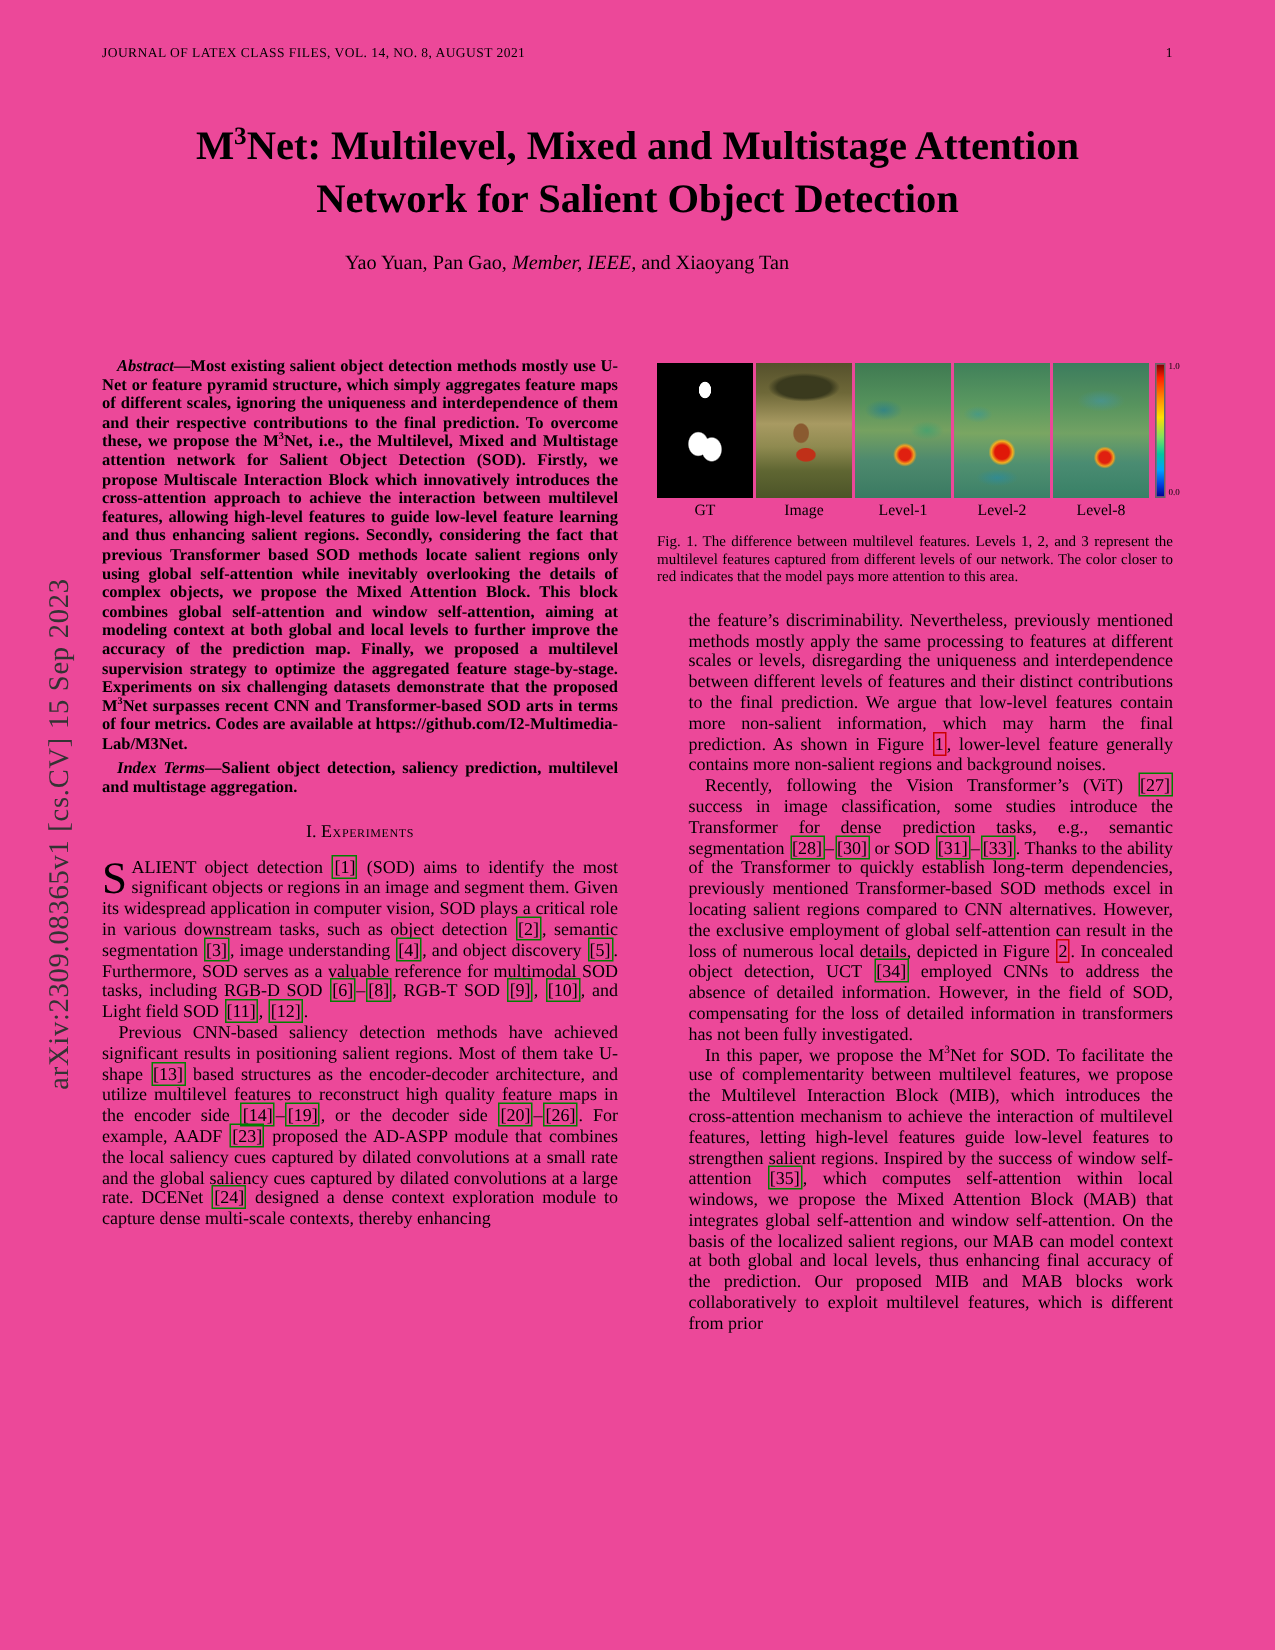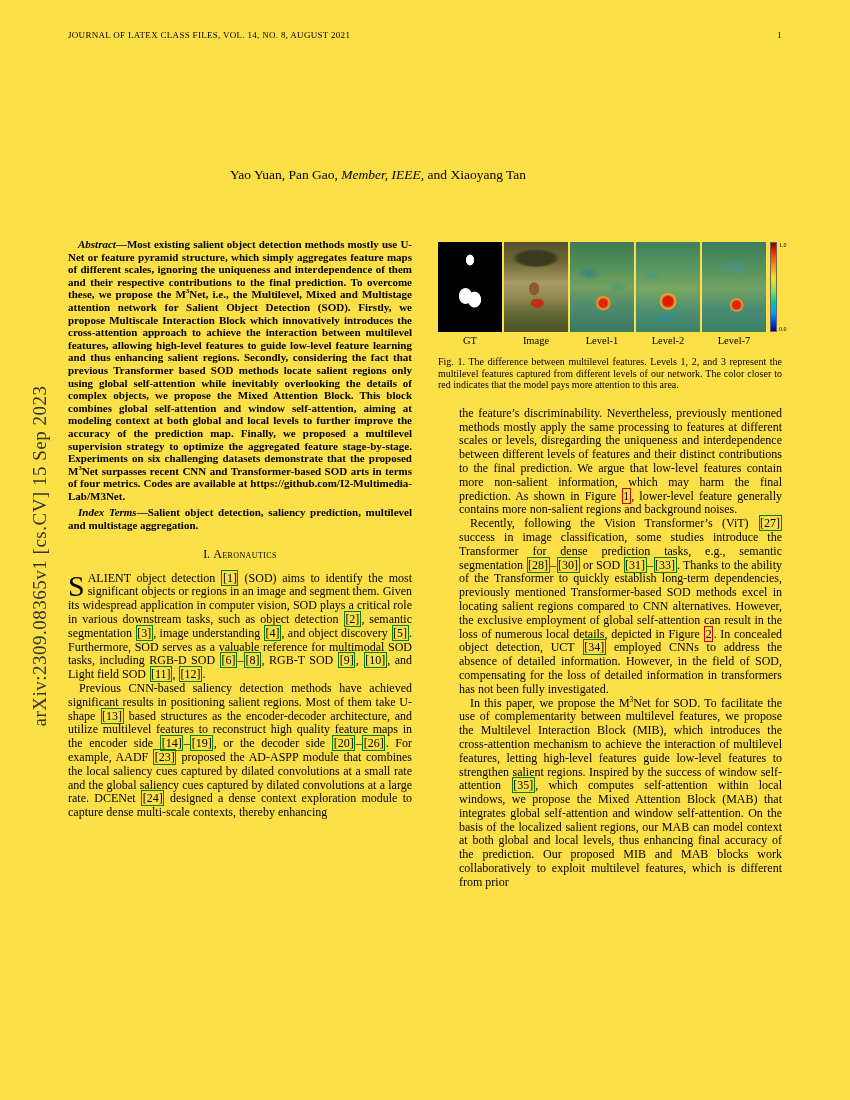--- a/index.html
+++ b/index.html
@@ -2,21 +2,21 @@
 <html style="--cite-color: #008000; --fig-color: #cc0000;"><head>
 <meta charset="utf-8">
 <style>
   :root{
     --cite-color:#008000;
     --fig-color:#cc0000;
   }
   *{box-sizing:border-box;margin:0;padding:0;}
   html,body{background:#fff;}
   body{font-family:"Liberation Serif","DejaVu Serif",serif;color:#000;}
-  .page{position:relative;width:850px;height:1100px;background:#fde047;overflow:hidden;margin:0 auto;text-decoration:underline;}
+  .page{position:relative;width:850px;height:1100px;background:#ec4899;overflow:hidden;margin:0 auto;text-decoration:underline;}
 
   
   .header{position:absolute;top:30px;left:68px;width:714px;display:flex;justify-content:space-between;
           font-size:9px;letter-spacing:.3px;}
   
   .title{position:absolute;top:80px;left:105px;width:640px;text-align:center;
          font-size:27px;line-height:35px;}
   .authors{position:absolute;top:167px;left:0;width:756px;text-align:center;font-size:13.5px;}
 
   
@@ -90,32 +90,33 @@
 
 <div class="page">
 
   <div class="header">
     <span>JOURNAL OF LATEX CLASS FILES, VOL. 14, NO. 8, AUGUST 2021</span>
     <span>1</span>
   </div>
 
   <div class="arxiv-stamp">arXiv:2309.08365v1  [cs.CV]  15 Sep 2023</div>
 
+  <h1 class="title"><span>M</span><span class="seg-sup">3</span><span>Net: Multilevel, Mixed and Multistage Attention Network for Salient Object Detection</span></h1>
 
   <div class="authors"><span>Yao Yuan, Pan Gao, </span><span class="seg-i">Member, IEEE,</span><span> and Xiaoyang Tan</span></div>
 
   <div class="columns">
 
     <div class="col">
       <p class="abstract"><span class="seg-bi">Abstract</span><span>—Most existing salient object detection methods mostly use U-Net or feature pyramid structure, which simply aggregates feature maps of different scales, ignoring the uniqueness and interdependence of them and their respective contributions to the final prediction. To overcome these, we propose the M</span><span class="seg-sup">3</span><span>Net, i.e., the Multilevel, Mixed and Multistage attention network for Salient Object Detection (SOD). Firstly, we propose Multiscale Interaction Block which innovatively introduces the cross-attention approach to achieve the interaction between multilevel features, allowing high-level features to guide low-level feature learning and thus enhancing salient regions. Secondly, considering the fact that previous Transformer based SOD methods locate salient regions only using global self-attention while inevitably overlooking the details of complex objects, we propose the Mixed Attention Block. This block combines global self-attention and window self-attention, aiming at modeling context at both global and local levels to further improve the accuracy of the prediction map. Finally, we proposed a multilevel supervision strategy to optimize the aggregated feature stage-by-stage. Experiments on six challenging datasets demonstrate that the proposed M</span><span class="seg-sup">3</span><span>Net surpasses recent CNN and Transformer-based SOD arts in terms of four metrics. Codes are available at https://github.com/I2-Multimedia-Lab/M3Net.</span></p>
       <p class="index-terms"><span class="seg-bi">Index Terms</span><span>—Salient object detection, saliency prediction, multilevel and multistage aggregation.</span></p>
 
       <div class="section-heading">
         <span>I.</span>
-        <span class="smallcaps">Aeronautics</span>
+        <span class="smallcaps">Experiments</span>
       </div>
 
       <p class="para noindent"><span class="dropcap">S</span><span><span>ALIENT object detection </span><span class="seg-cite">[1]</span><span> (SOD) aims to identify the most significant objects or regions in an image and segment them. Given its widespread application in computer vision, SOD plays a critical role in various downstream tasks, such as object detection </span><span class="seg-cite">[2]</span><span>, semantic segmentation </span><span class="seg-cite">[3]</span><span>, image understanding </span><span class="seg-cite">[4]</span><span>, and object discovery </span><span class="seg-cite">[5]</span><span>. Furthermore, SOD serves as a valuable reference for multimodal SOD tasks, including RGB-D SOD </span><span class="seg-cite">[6]</span><span>–</span><span class="seg-cite">[8]</span><span>, RGB-T SOD </span><span class="seg-cite">[9]</span><span>, </span><span class="seg-cite">[10]</span><span>, and Light field SOD </span><span class="seg-cite">[11]</span><span>, </span><span class="seg-cite">[12]</span><span>.</span></span></p>
 
       <p class="para"><span>Previous CNN-based saliency detection methods have achieved significant results in positioning salient regions. Most of them take U-shape </span><span class="seg-cite">[13]</span><span> based structures as the encoder-decoder architecture, and utilize multilevel features to reconstruct high quality feature maps in the encoder side </span><span class="seg-cite">[14]</span><span>–</span><span class="seg-cite">[19]</span><span>, or the decoder side </span><span class="seg-cite">[20]</span><span>–</span><span class="seg-cite">[26]</span><span>. For example, AADF </span><span class="seg-cite">[23]</span><span> proposed the AD-ASPP module that combines the local saliency cues captured by dilated convolutions at a small rate and the global saliency cues captured by dilated convolutions at a large rate. DCENet </span><span class="seg-cite">[24]</span><span> designed a dense context exploration module to capture dense multi-scale contexts, thereby enhancing</span></p>
 
     </div>
 
     <div class="col">
 
@@ -132,21 +133,21 @@
           <div class="fig-cell">
             <div class="thumb t-l1"></div>
             <div class="fig-label">Level-1</div>
           </div>
           <div class="fig-cell">
             <div class="thumb t-l2"></div>
             <div class="fig-label">Level-2</div>
           </div>
           <div class="fig-cell">
             <div class="thumb t-l3"></div>
-            <div class="fig-label">Level-7</div>
+            <div class="fig-label">Level-8</div>
           </div>
           <div class="cbar-wrap">
             <div class="cbar"></div>
             <span class="cbar-top">1.0</span>
             <span class="cbar-bottom">0.0</span>
           </div>
         </div>
         <p class="fig-caption">Fig. 1.  The difference between multilevel features. Levels 1, 2, and 3 represent the multilevel features captured from different levels of our network. The color closer to red indicates that the model pays more attention to this area.</p>
       </div>
 

